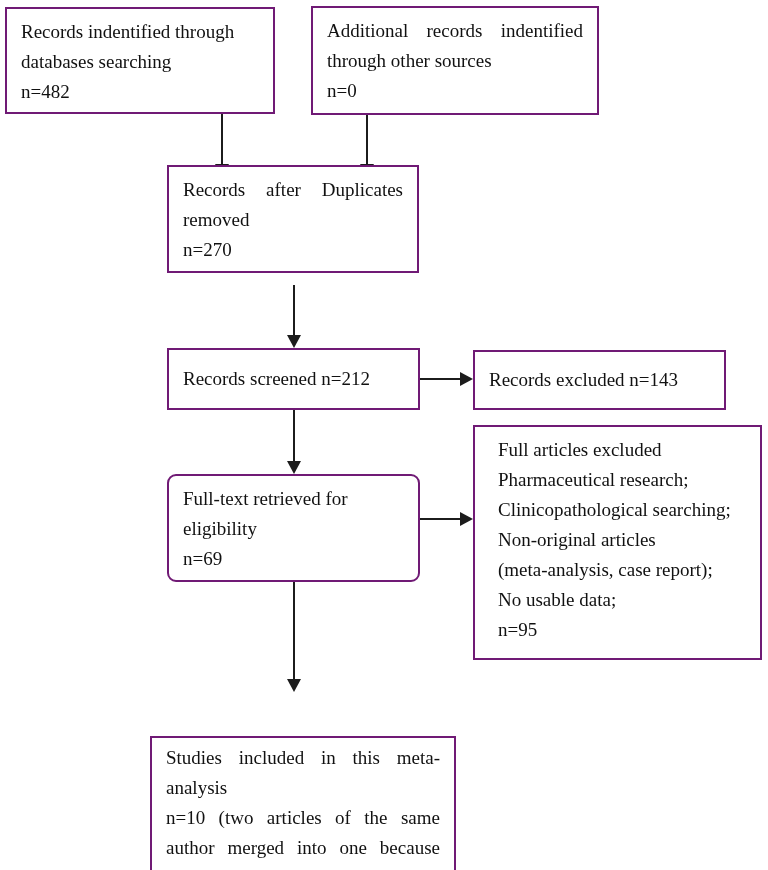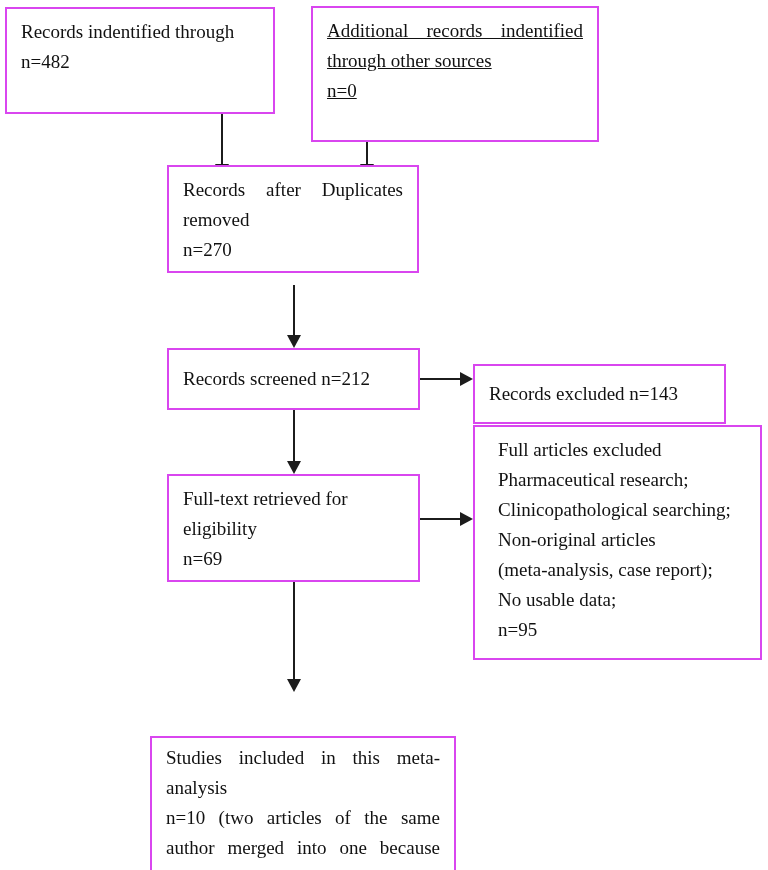--- a/index.html
+++ b/index.html
@@ -20,21 +20,21 @@
     position: absolute;
     left: 0;
     top: 0;
     width: 768px;
     height: 870px;
   }
   .box {
     position: absolute;
     box-sizing: border-box;
     background: #ffffff;
-    border: 2px solid #d946ef;
+    border: 2px solid #701a75;
     padding: 8px 14px;
     font-size: 19px;
     line-height: 30px;
   }
   .box.vcenter {
     display: flex;
     flex-direction: column;
     justify-content: center;
     padding-top: 0;
     padding-bottom: 0;
@@ -42,25 +42,25 @@
   .ln {
     white-space: nowrap;
   }
   .ln.stretch {
     white-space: normal;
     text-align: justify;
     text-align-last: justify;
   }
   
   #box-identified        { left: 5px;   top: 7px;   width: 270px; height: 107px; }
-  #box-additional        { left: 311px; top: 6px;   width: 288px; height: 136px; text-decoration: underline; }
+  #box-additional        { left: 311px; top: 6px;   width: 288px; height: 109px; }
   #box-duplicates        { left: 167px; top: 165px; width: 252px; height: 108px; }
   #box-screened          { left: 167px; top: 348px; width: 253px; height: 62px;  }
-  #box-excluded          { left: 473px; top: 364px; width: 253px; height: 60px;  }
-  #box-fulltext          { left: 167px; top: 474px; width: 253px; height: 108px; }
+  #box-excluded          { left: 473px; top: 350px; width: 253px; height: 60px;  }
+  #box-fulltext          { left: 167px; top: 474px; width: 253px; height: 108px; border-radius: 9px; }
   #box-fulltext-excluded { left: 473px; top: 425px; width: 289px; height: 235px; padding-left: 23px; }
   #box-included          { left: 150px; top: 692px; width: 306px; height: 171px; padding-top: 5px; margin-top: 44px; }
 </style>
 </head>
 <body>
 
 <div class="canvas">
 
   <svg class="arrow-layer" width="768" height="870" viewBox="0 0 768 870" stroke="#1c1c1c" stroke-width="2" fill="#1c1c1c">
     <g>
@@ -88,20 +88,21 @@
       <polygon points="460,512 460,526 473,519" stroke="none"></polygon>
     </g>
     <g>
       <line x1="294" y1="582" x2="294" y2="681"></line>
       <polygon points="287,679 301,679 294,692" stroke="none"></polygon>
     </g>
   </svg>
 
   <div class="box" id="box-identified">
     <div class="ln">Records indentified through</div>
+    <div class="ln">databases searching</div>
     <div class="ln">n=482</div>
   </div>
 
   <div class="box" id="box-additional">
     <div class="ln stretch">Additional records indentified</div>
     <div class="ln">through other sources</div>
     <div class="ln">n=0</div>
   </div>
 
   <div class="box" id="box-duplicates">

